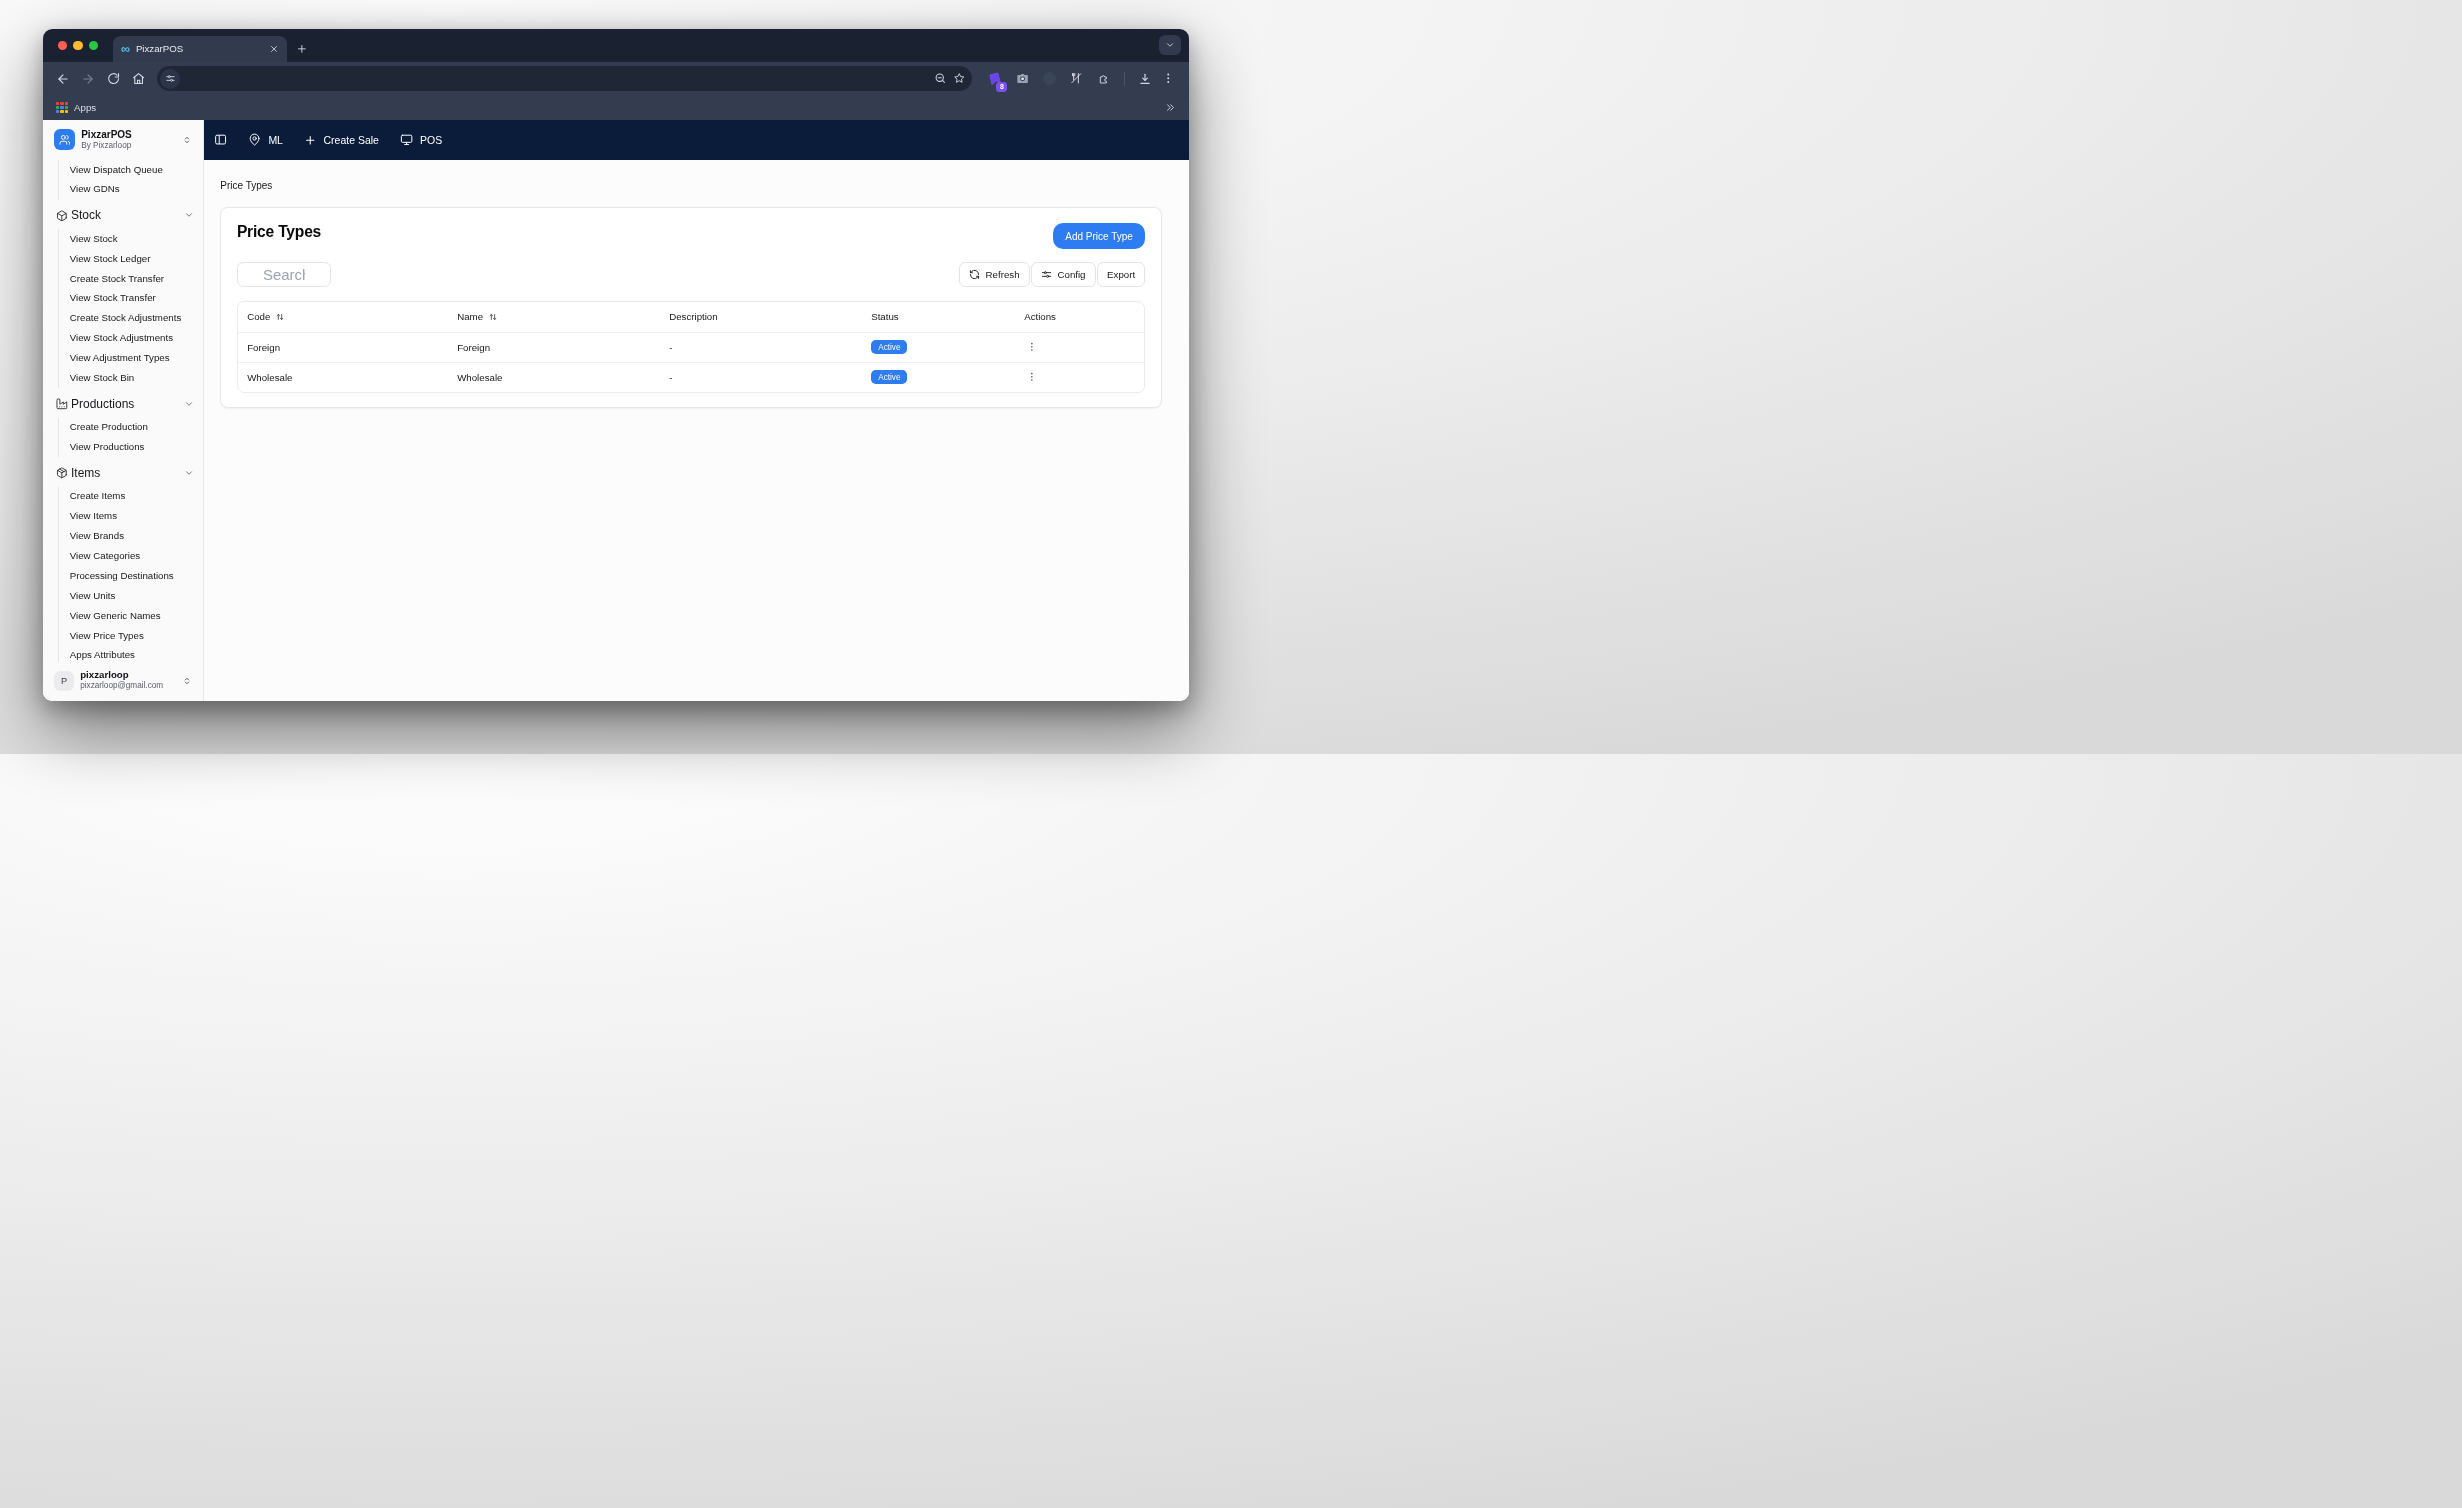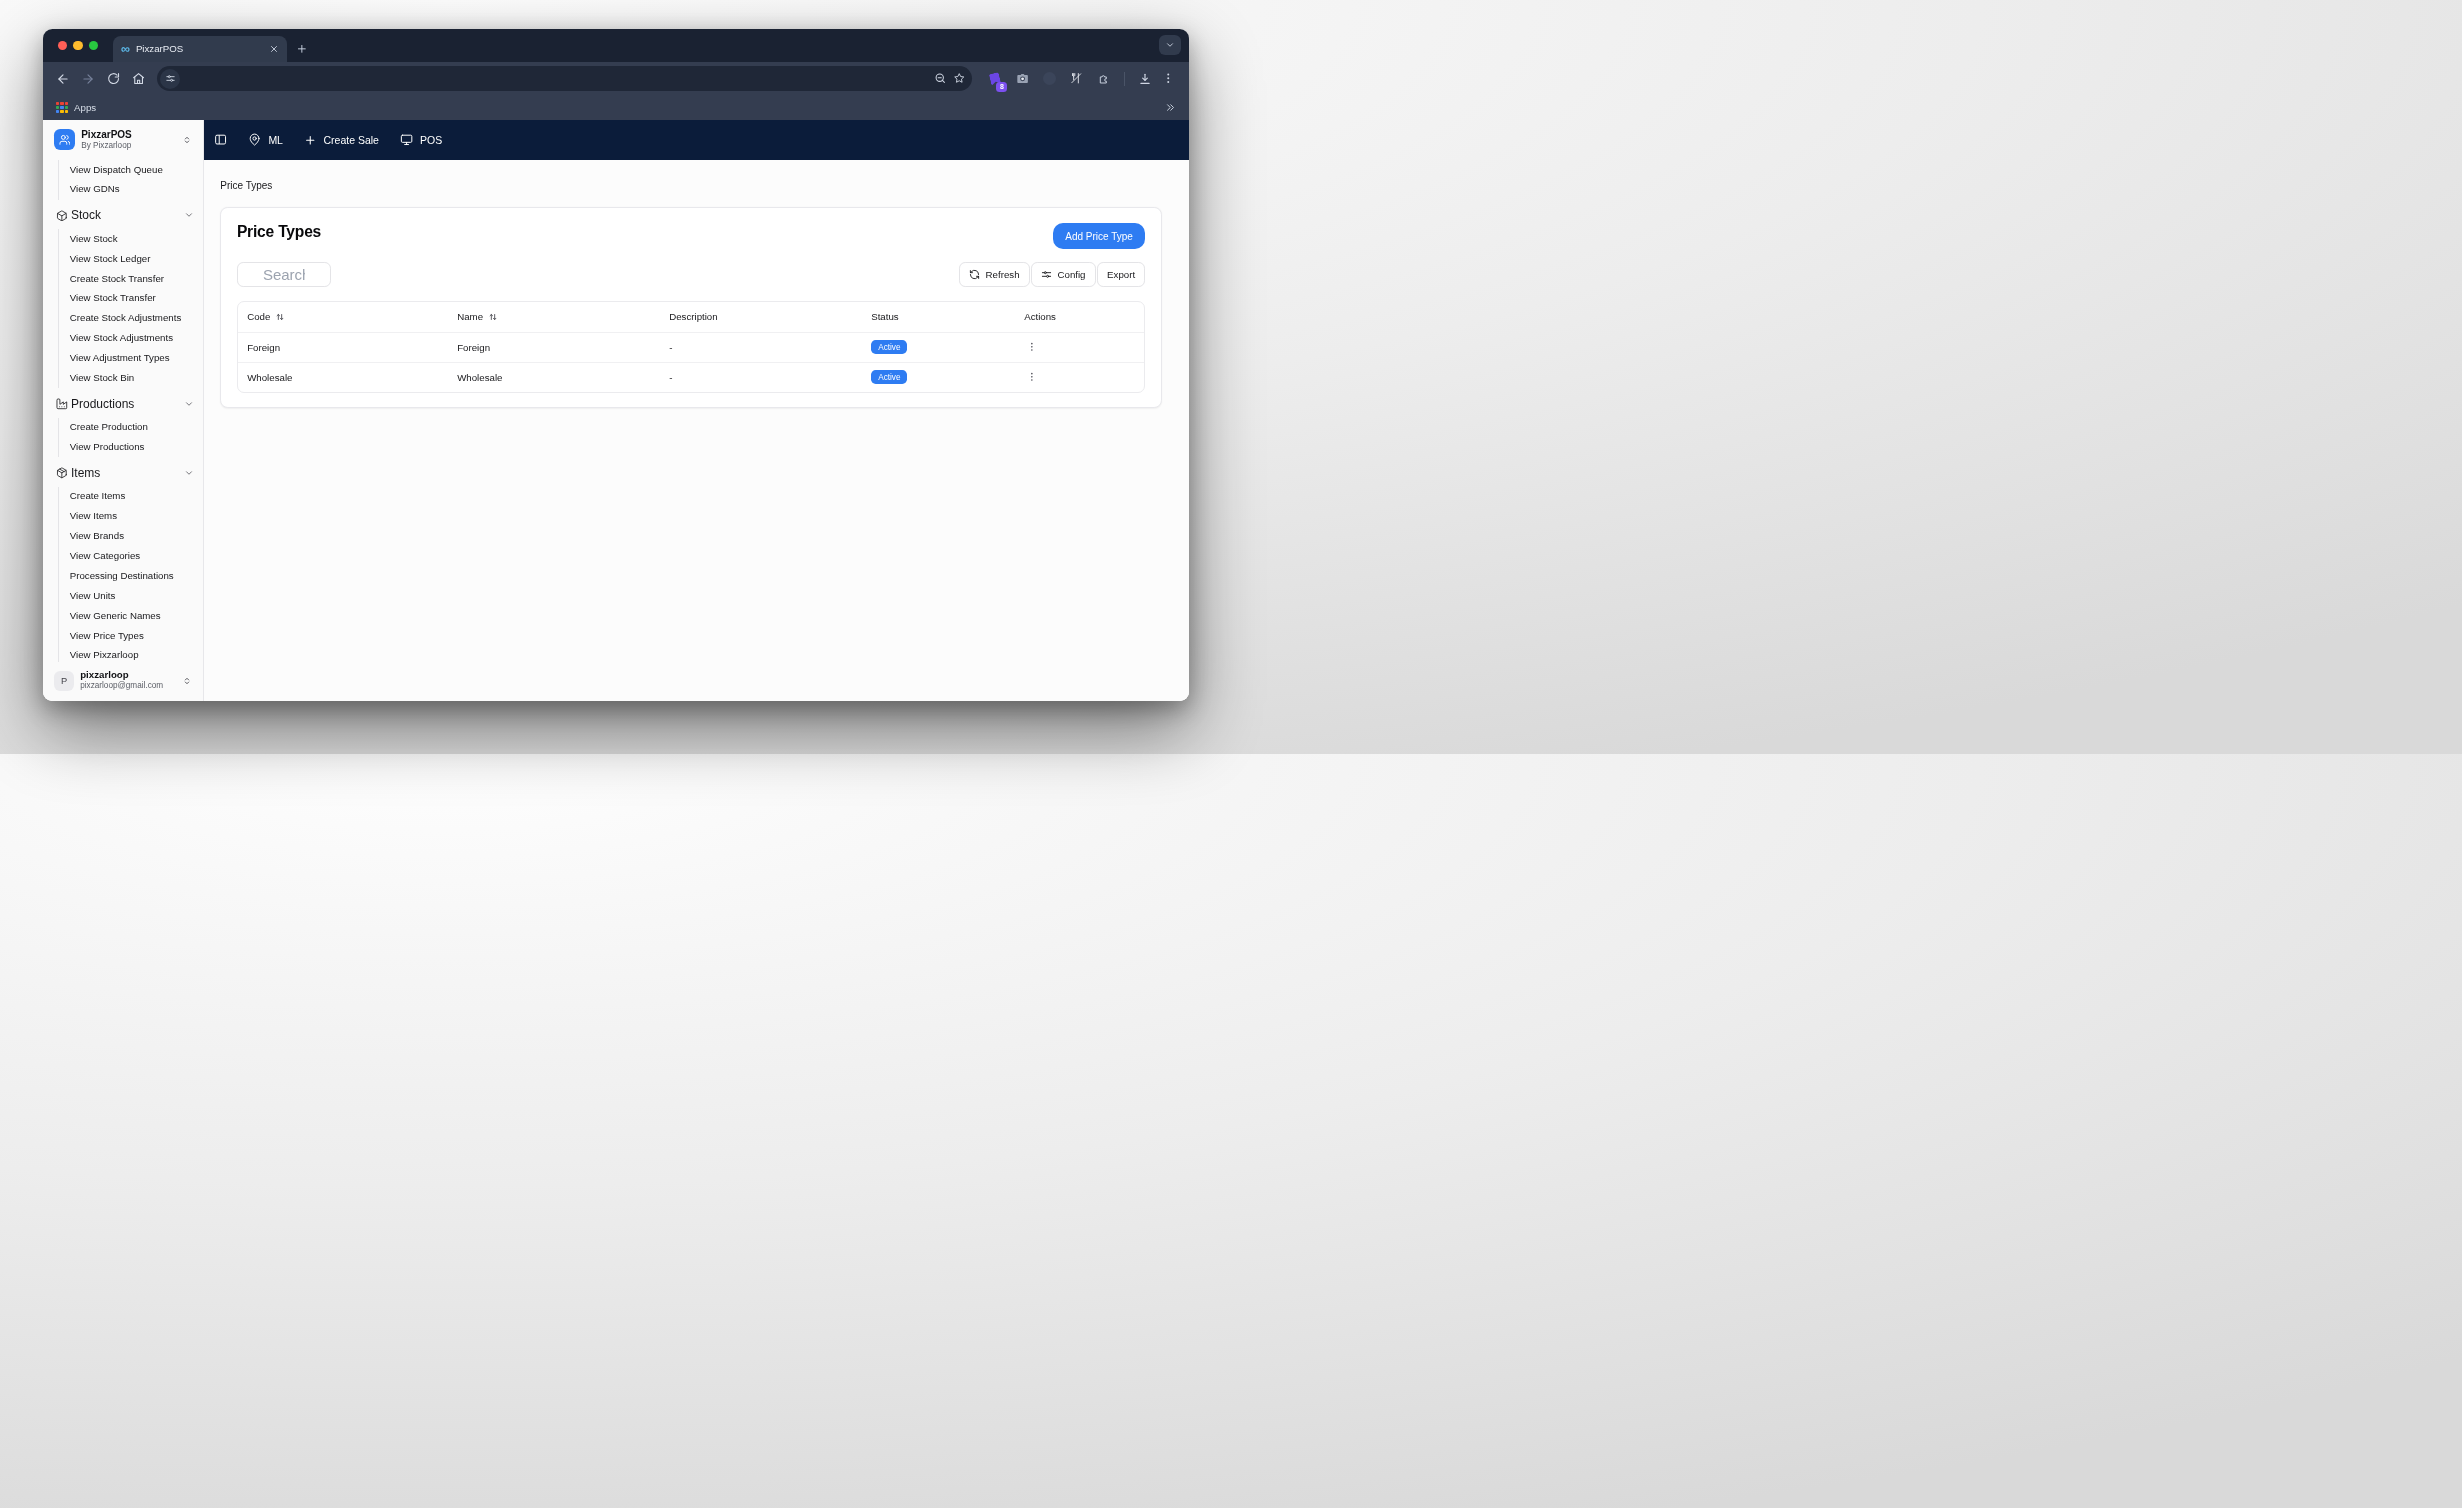--- a/index.html
+++ b/index.html
@@ -349,21 +349,21 @@
           </div>
           <div class="side-group">
             <div class="side-item">Create Items</div>
             <div class="side-item">View Items</div>
             <div class="side-item">View Brands</div>
             <div class="side-item">View Categories</div>
             <div class="side-item">Processing Destinations</div>
             <div class="side-item">View Units</div>
             <div class="side-item">View Generic Names</div>
             <div class="side-item">View Price Types</div>
-            <div class="side-item">View Pixzarloop</div>
+            <div class="side-item">Apps Attributes</div>
             <div class="side-item">Print Labels</div>
           </div>
         </nav>
       <div class="side-footer">
         <span class="avatar">P</span>
         <span class="sf-text">
           <div class="sf-name">pixzarloop</div>
           <div class="sf-email">pixzarloop@gmail.com</div>
         </span>
         <span class="updown">

